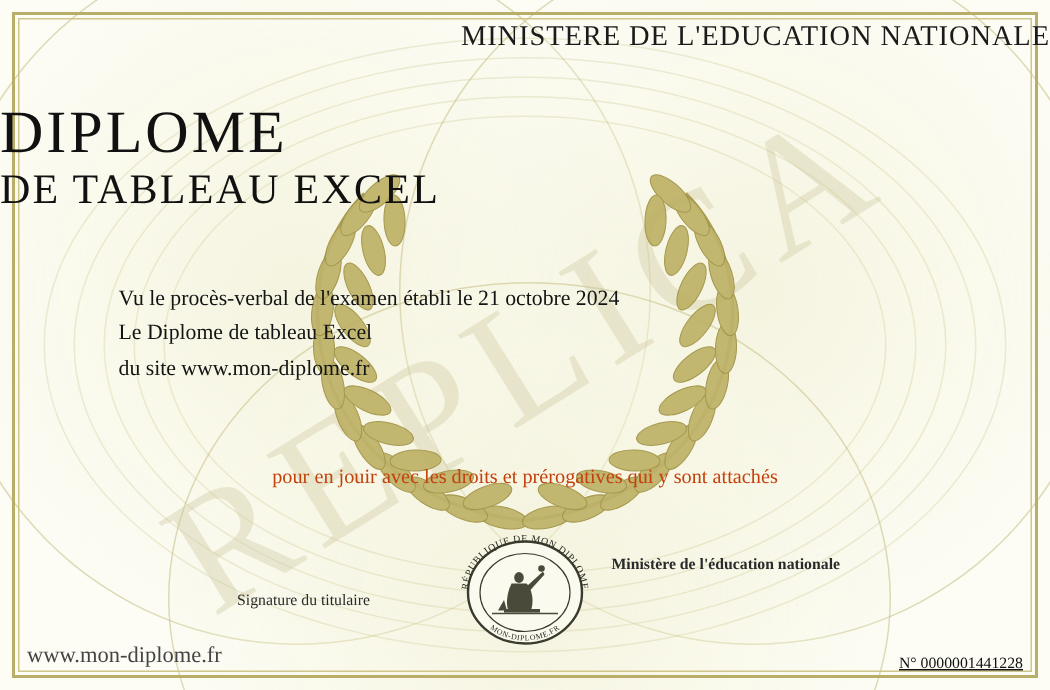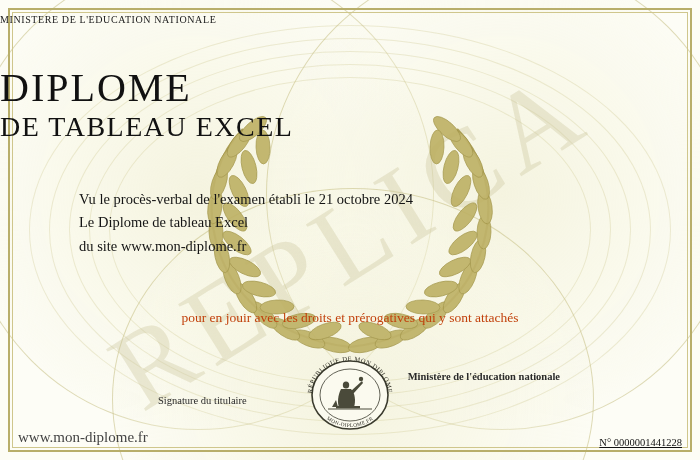--- a/index.html
+++ b/index.html
@@ -94,22 +94,22 @@
     height: 250px;
     pointer-events: none;
     opacity: 0.95;
   }
 
   
   .ministry {
     position: absolute;
     top: 14px;
     left: 0; right: 0;
-    text-align: left;
-    font-size: 10px;
+    text-align: right;
+    font-size: 19px;
     letter-spacing: 0.6px;
     font-variant: small-caps;
     text-transform: uppercase;
     color: #1b1b1b;
   }
   .title {
     position: absolute;
     top: 66px;
     left: 0; right: 0;
     line-height: 1.12;

